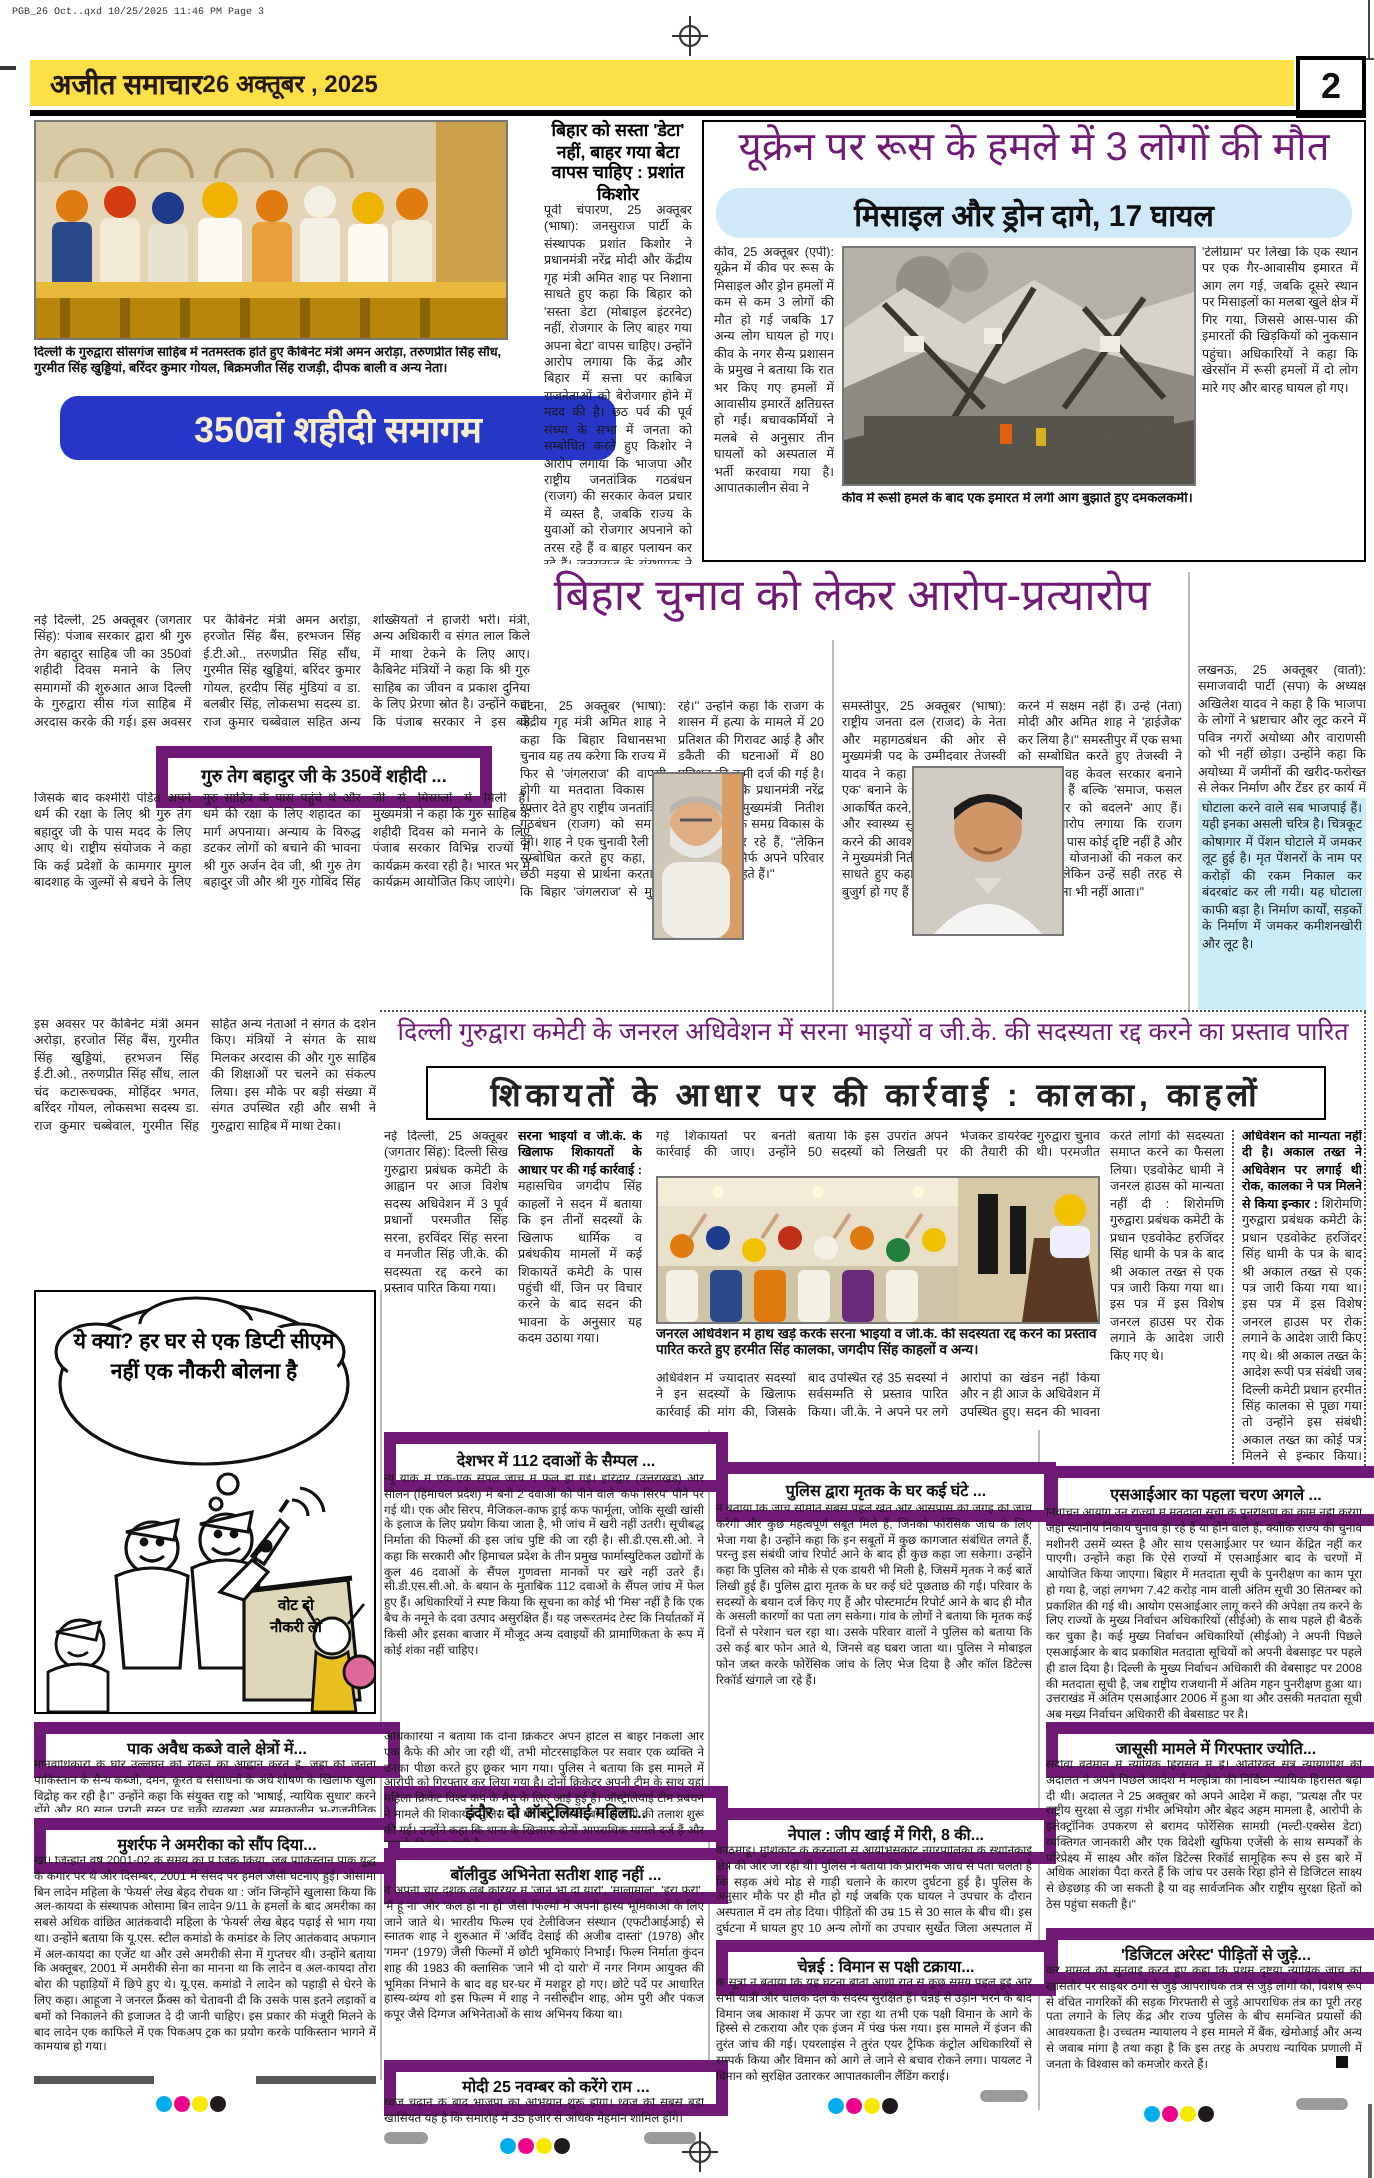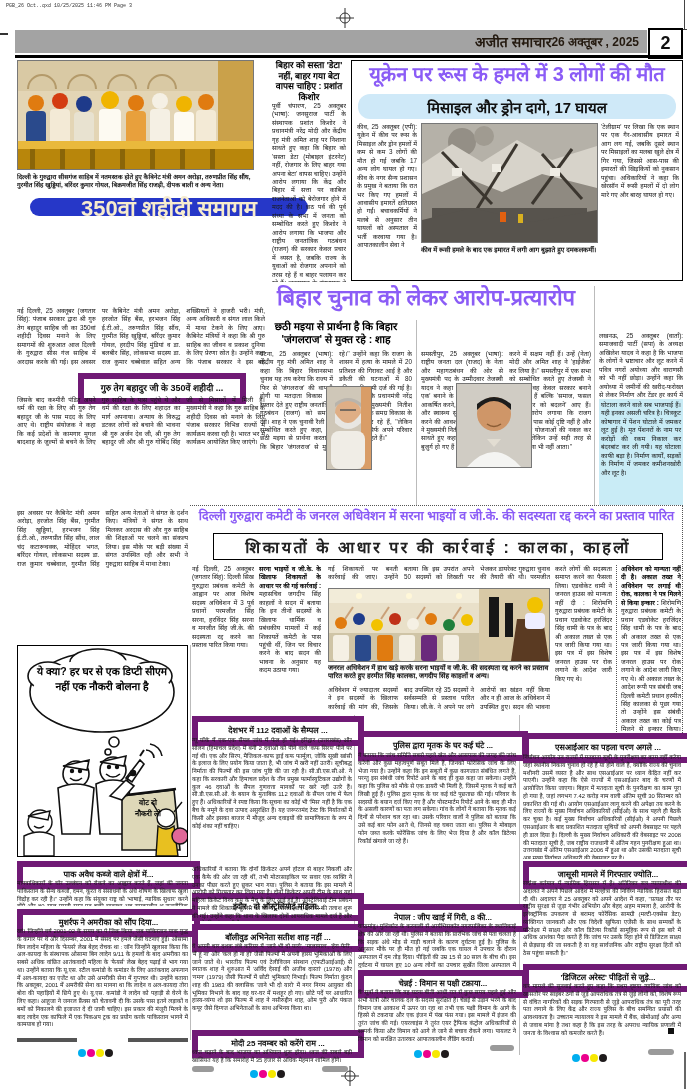--- a/index.html
+++ b/index.html
@@ -11,26 +11,26 @@
   .cols2{column-count:2;column-gap:6px;}
   .cols3{column-count:3;column-gap:6px;}
   .boxhead{border:6px solid #701a75;background:#fff;font-weight:bold;text-align:center;
            font-size:8px;line-height:1.1;display:flex;align-items:center;justify-content:center;overflow:hidden;}
   .caption{font-size:6.6px;font-weight:bold;line-height:1.25;color:#111;text-align:left;overflow:hidden;}
   .hl{font-weight:bold;color:#000;}
   .vline{width:1px;background:#bbb;}
   .dot{width:8px;height:8px;border-radius:50%;display:inline-block;margin-right:1px;}
   .c1{background:#00aeef}.c2{background:#ec008c}.c3{background:#f7e800}.c4{background:#1f1b1c}
   .blob{background:#9a9a9a;border-radius:4px;height:6px;}
-  .masthead{background:#a3a3a3;display:flex;align-items:center;justify-content:flex-end;
+  .masthead{background:#fde047;display:flex;align-items:center;justify-content:flex-start;
             padding:0 8px 0 10px;box-sizing:border-box;}
   .banner-blue{background:#2637c8;border-radius:9px;color:#f7eccd;font-weight:bold;
                display:flex;align-items:center;justify-content:center;}
   .subbar-blue{background:#cfe9f8;font-weight:bold;display:flex;align-items:center;justify-content:center;border-radius:12px;}
-  .headline{font-weight:bold;color:#8b5cf6;text-align:center;line-height:1.12;}
+  .headline{font-weight:normal;color:#701a75;text-align:center;line-height:1.12;}
   .subhead-sm{font-weight:bold;text-align:center;line-height:1.2;color:#000;}
   .photoframe{border:1px solid #777;box-sizing:border-box;}
   .regmark{stroke:#333;fill:none;}
 </style>
 </head>
 <body>
 
 <div class="page">
 
   <div class="abs" style="left:6px;top:3px;font-size:5px;color:#333;font-family:'Liberation Mono','DejaVu Sans Mono',monospace;">PGB_26 Oct..qxd  10/25/2025  11:46 PM  Page 3</div>
@@ -88,21 +88,21 @@
           <rect x="72" y="88" width="5" height="20"></rect>
         <rect x="102" y="88" width="5" height="20"></rect>
           <rect x="132" y="88" width="5" height="20"></rect>
           <rect x="162" y="88" width="5" height="20"></rect>
           <rect x="192" y="88" width="5" height="20"></rect>
       </g>
     </svg>
   </div>
   <div class="abs caption" style="left:17px;top:173px;width:250px;height:22px;font-size:6.4px;">दिल्ली के गुरुद्वारा सीसगंज साहिब में नतमस्तक होते हुए कैबिनेट मंत्री अमन अरोड़ा, तरुणप्रीत सिंह सौंध, गुरमीत सिंह खुड्डियां, बरिंदर कुमार गोयल, बिक्रमजीत सिंह राजड़ी, दीपक बाली व अन्य नेता।</div>
 
-  <div class="abs banner-blue" style="left:30px;top:198px;width:278px;height:18px;font-size:22px;text-align:center;">350वां शहीदी समागम</div>
+  <div class="abs banner-blue" style="left:30px;top:198px;width:278px;height:32px;font-size:18px;text-align:center;">350वां शहीदी समागम</div>
 
   <div class="abs b cols3" style="left:17px;top:307px;width:248px;height:64px;">नई दिल्ली, 25 अक्तूबर (जगतार सिंह): पंजाब सरकार द्वारा श्री गुरु तेग बहादुर साहिब जी का 350वां शहीदी दिवस मनाने के लिए समागमों की शुरुआत आज दिल्ली के गुरुद्वारा सीस गंज साहिब में अरदास करके की गई। इस अवसर पर कैबिनेट मंत्री अमन अरोड़ा, हरजोत सिंह बैंस, हरभजन सिंह ई.टी.ओ., तरुणप्रीत सिंह सौंध, गुरमीत सिंह खुड्डियां, बरिंदर कुमार गोयल, हरदीप सिंह मुंडियां व डा. बलबीर सिंह, लोकसभा सदस्य डा. राज कुमार चब्बेवाल सहित अन्य शख्सियतों ने हाजरी भरी। मंत्री, अन्य अधिकारी व संगत लाल किले में माथा टेकने के लिए आए। कैबिनेट मंत्रियों ने कहा कि श्री गुरु साहिब का जीवन व प्रकाश दुनिया के लिए प्रेरणा स्रोत है। उन्होंने कहा कि पंजाब सरकार ने इस बड़े समागम को मनाने के लिए व्यापक प्रबंध किए हैं।</div>
   <div class="abs boxhead" style="left:78px;top:373px;width:156px;height:19px;font-size:9px;">गुरु तेग बहादुर जी के 350वें शहीदी ...</div>
   <div class="abs b cols3" style="left:17px;top:396px;width:248px;height:108px;">जिसके बाद कश्मीरी पंडित अपने धर्म की रक्षा के लिए श्री गुरु तेग बहादुर जी के पास मदद के लिए आए थे। राष्ट्रीय संयोजक ने कहा कि कई प्रदेशों के कामगार मुगल बादशाह के जुल्मों से बचने के लिए गुरु साहिब के पास पहुंचे थे और धर्म की रक्षा के लिए शहादत का मार्ग अपनाया। अन्याय के विरुद्ध डटकर लोगों को बचाने की भावना श्री गुरु अर्जन देव जी, श्री गुरु तेग बहादुर जी और श्री गुरु गोबिंद सिंह जी से मिसालों में मिली है। मुख्यमंत्री ने कहा कि गुरु साहिब के शहीदी दिवस को मनाने के लिए पंजाब सरकार विभिन्न राज्यों में कार्यक्रम करवा रही है। भारत भर में कार्यक्रम आयोजित किए जाएंगे।</div>
   <div class="abs b cols2" style="left:17px;top:509px;width:171px;height:131px;">इस अवसर पर कैबिनेट मंत्री अमन अरोड़ा, हरजोत सिंह बैंस, गुरमीत सिंह खुड्डियां, हरभजन सिंह ई.टी.ओ., तरुणप्रीत सिंह सौंध, लाल चंद कटारूचक्क, मोहिंदर भगत, बरिंदर गोयल, लोकसभा सदस्य डा. राज कुमार चब्बेवाल, गुरमीत सिंह सहित अन्य नेताओं ने संगत के दर्शन किए। मंत्रियों ने संगत के साथ मिलकर अरदास की और गुरु साहिब की शिक्षाओं पर चलने का संकल्प लिया। इस मौके पर बड़ी संख्या में संगत उपस्थित रही और सभी ने गुरुद्वारा साहिब में माथा टेका।</div>
 
   <div class="abs subhead-sm" style="left:272px;top:60px;width:74px;height:40px;font-size:8.8px;">बिहार को सस्ता 'डेटा' नहीं, बाहर गया बेटा वापस चाहिए : प्रशांत किशोर</div>
   <div class="abs b" style="left:272px;top:102px;width:74px;height:180px;">पूर्वी चंपारण, 25 अक्तूबर (भाषा): जनसुराज पार्टी के संस्थापक प्रशांत किशोर ने प्रधानमंत्री नरेंद्र मोदी और केंद्रीय गृह मंत्री अमित शाह पर निशाना साधते हुए कहा कि बिहार को 'सस्ता डेटा (मोबाइल इंटरनेट) नहीं, रोजगार के लिए बाहर गया अपना बेटा' वापस चाहिए। उन्होंने आरोप लगाया कि केंद्र और बिहार में सत्ता पर काबिज राजनेताओं को बेरोजगार होने में मदद की है। छठ पर्व की पूर्व संध्या के सभा में जनता को सम्बोधित करते हुए किशोर ने आरोप लगाया कि भाजपा और राष्ट्रीय जनतांत्रिक गठबंधन (राजग) की सरकार केवल प्रचार में व्यस्त है, जबकि राज्य के युवाओं को रोजगार अपनाने को तरस रहे हैं व बाहर पलायन कर रहे हैं। जनसुराज के संस्थापक ने कहा कि उनकी लड़ाई बिहार को एक विकसित और सक्षम राज्य बनाने की है।</div>
 
   <div class="abs" style="left:351px;top:60px;width:332px;height:221px;border:1.5px solid #000;box-sizing:border-box;"></div>
@@ -132,21 +132,20 @@
           <rect x="30" y="44" width="10" height="8"></rect>
           <rect x="70" y="40" width="9" height="8"></rect>
           <rect x="128" y="44" width="10" height="8"></rect>
         </g>
     </svg>
   </div>
   <div class="abs b" style="left:601px;top:123px;width:78px;height:152px;">'टेलीग्राम' पर लिखा कि एक स्थान पर एक गैर-आवासीय इमारत में आग लग गई, जबकि दूसरे स्थान पर मिसाइलों का मलबा खुले क्षेत्र में गिर गया, जिससे आस-पास की इमारतों की खिड़कियों को नुकसान पहुंचा। अधिकारियों ने कहा कि खेरसॉन में रूसी हमलों में दो लोग मारे गए और बारह घायल हो गए।</div>
   <div class="abs caption" style="left:421px;top:246px;width:177px;height:28px;">कीव में रूसी हमले के बाद एक इमारत में लगी आग बुझाते हुए दमकलकर्मी।</div>
 
   <div class="abs headline" style="left:260px;top:286px;width:332px;height:30px;font-size:22px;">बिहार चुनाव को लेकर आरोप-प्रत्यारोप</div>
-  <div class="abs subhead-sm" style="left:260px;top:320px;width:152px;height:27px;font-size:10.5px;">छठी मइया से प्रार्थना है कि बिहार 'जंगलराज' से मुक्त रहे : शाह</div>
   <div class="abs b cols2" style="left:260px;top:350px;width:152px;height:155px;">पटना, 25 अक्तूबर (भाषा): केंद्रीय गृह मंत्री अमित शाह ने कहा कि बिहार विधानसभा चुनाव यह तय करेगा कि राज्य में फिर से 'जंगलराज' की वापसी होगी या मतदाता विकास को रफ्तार देते हुए राष्ट्रीय जनतांत्रिक गठबंधन (राजग) को समर्थन देंगे। शाह ने एक चुनावी रैली को सम्बोधित करते हुए कहा, ''मैं छठी मइया से प्रार्थना करता हूं कि बिहार 'जंगलराज' से मुक्त रहे।'' उन्होंने कहा कि राजग के शासन में हत्या के मामले में 20 प्रतिशत की गिरावट आई है और डकैती की घटनाओं में 80 प्रतिशत की कमी दर्ज की गई है। उन्होंने कहा कि प्रधानमंत्री नरेंद्र मोदी और मुख्यमंत्री नितीश कुमार बिहार के समग्र विकास के लिए काम कर रहे हैं, ''लेकिन लालू प्रसाद सिर्फ अपने परिवार का विकास चाहते हैं।''</div>
   <div class="abs photoframe" style="left:326px;top:386px;width:46px;height:84px;background:#cfc7b8;">
     <svg width="44" height="82" viewBox="0 0 44 82">
       <rect width="44" height="82" fill="#cfc7b8"></rect>
       <rect x="34" y="0" width="10" height="82" fill="#e08030" opacity="0.6"></rect>
       <circle cx="21" cy="26" r="13" fill="#dfae85"></circle>
       <path d="M8 26 q13 20 26 0 l0 10 q-13 12 -26 0 z" fill="#e8e6e2"></path>
       <path d="M8 20 q13 -12 26 0 l0 -4 q-13 -10 -26 0 z" fill="#b9b4ac"></path>
       <rect x="4" y="44" width="34" height="38" rx="8" fill="#f0ede6"></rect>
       <line x1="13" y1="23" x2="29" y2="23" stroke="#555" stroke-width="1.5"></line>

